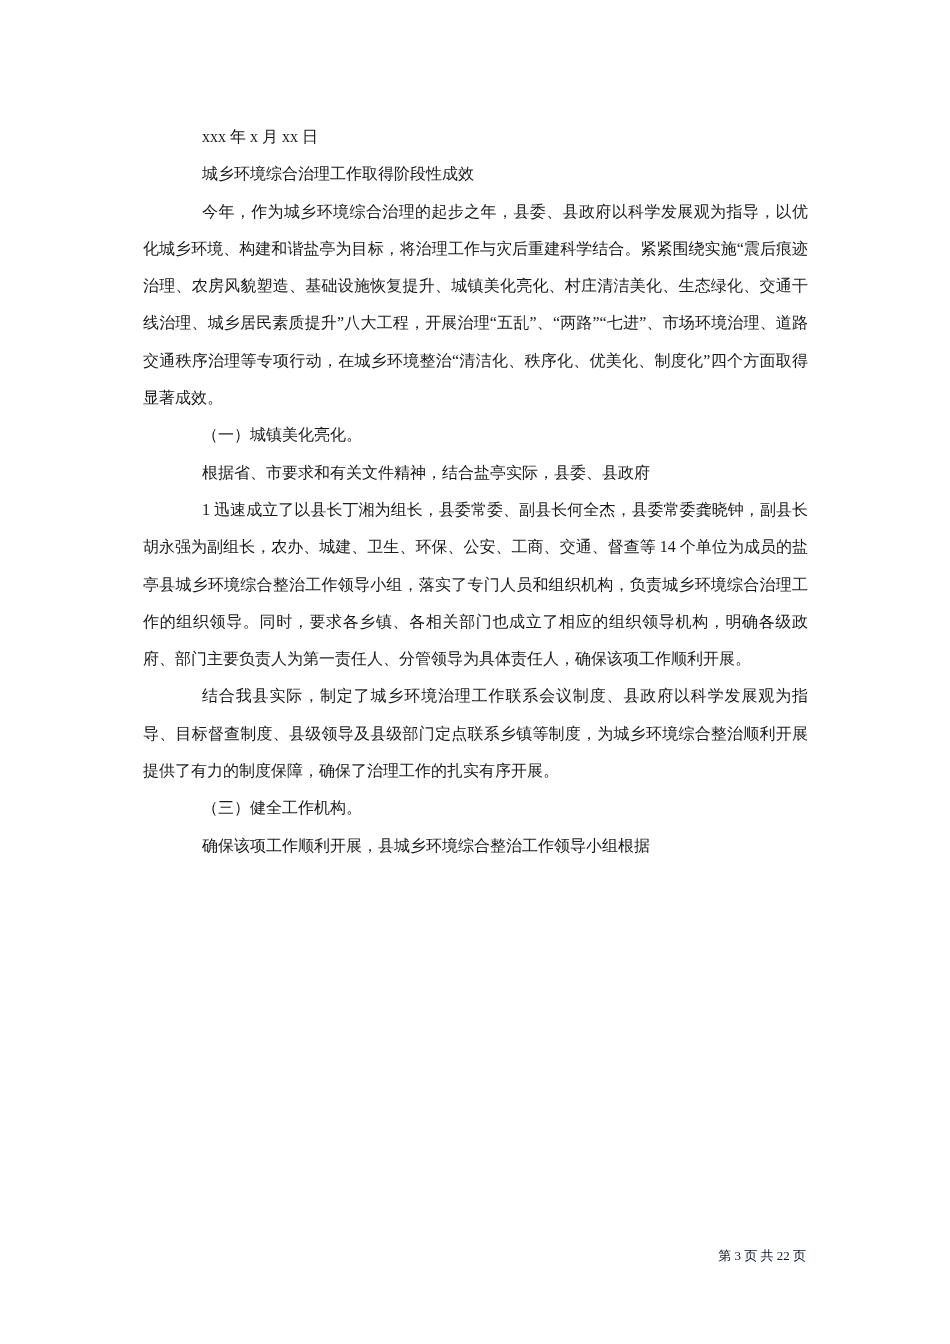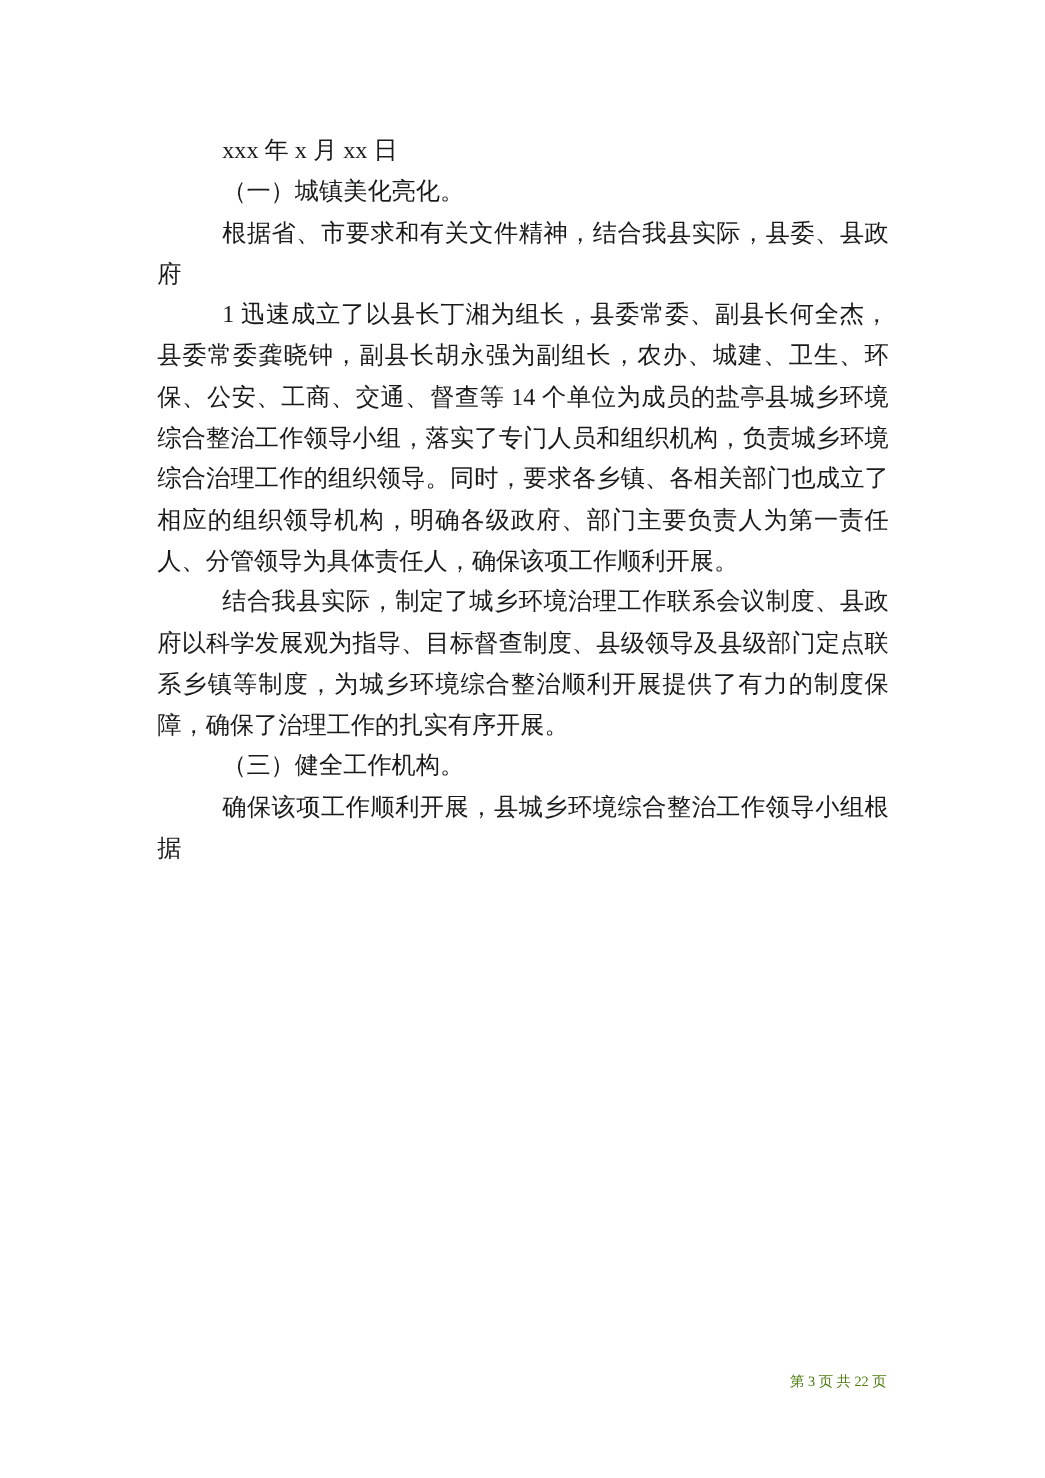--- a/index.html
+++ b/index.html
@@ -18,46 +18,48 @@
   }
   .content {
     position: absolute;
     left: 143px;
     top: 118px;
     width: 665px;
   }
   .content p {
     margin: 0;
     padding: 0;
-    font-size: 22px;
+    font-size: 16px;
     line-height: 37.3px;
     word-break: break-all;
     overflow-wrap: break-word;
     font-family: Liberation Serif, serif;
   }
   .indent-2 { text-indent: 59px; }
   .indent-title { text-indent: 99px; }
   .justify { text-align: justify; text-justify: inter-ideograph; }
   .footer {
     position: absolute;
     top: 1246px;
     right: 144px;
     font-size: 13px;
     line-height: 20px;
-    color: #4d7c0f;
+    color: #0f172a;
     font-family: "Liberation Serif", "DejaVu Serif", serif;
   }
 </style>
 </head>
 <body>
 
 <div class="page">
   <div class="content">
       <p class="indent-2">xxx 年 x 月 xx 日</p>
+      <p class="indent-2">城乡环境综合治理工作取得阶段性成效</p>
+      <p class="indent-2 justify">今年，作为城乡环境综合治理的起步之年，县委、县政府以科学发展观为指导，以优化城乡环境、构建和谐盐亭为目标，将治理工作与灾后重建科学结合。紧紧围绕实施“震后痕迹治理、农房风貌塑造、基础设施恢复提升、城镇美化亮化、村庄清洁美化、生态绿化、交通干线治理、城乡居民素质提升”八大工程，开展治理“五乱”、“两路”“七进”、市场环境治理、道路交通秩序治理等专项行动，在城乡环境整治“清洁化、秩序化、优美化、制度化”四个方面取得显著成效。</p>
       <p class="indent-2">（一）城镇美化亮化。</p>
-      <p class="indent-2 justify">根据省、市要求和有关文件精神，结合我县实际，县委、县政府</p>
+      <p class="indent-2 justify">根据省、市要求和有关文件精神，结合盐亭实际，县委、县政府</p>
       <p class="indent-2 justify">1 迅速成立了以县长丁湘为组长，县委常委、副县长何全杰，县委常委龚晓钟，副县长胡永强为副组长，农办、城建、卫生、环保、公安、工商、交通、督查等 14 个单位为成员的盐亭县城乡环境综合整治工作领导小组，落实了专门人员和组织机构，负责城乡环境综合治理工作的组织领导。同时，要求各乡镇、各相关部门也成立了相应的组织领导机构，明确各级政府、部门主要负责人为第一责任人、分管领导为具体责任人，确保该项工作顺利开展。</p>
       <p class="indent-2 justify">结合我县实际，制定了城乡环境治理工作联系会议制度、县政府以科学发展观为指导、目标督查制度、县级领导及县级部门定点联系乡镇等制度，为城乡环境综合整治顺利开展提供了有力的制度保障，确保了治理工作的扎实有序开展。</p>
       <p class="indent-2">（三）健全工作机构。</p>
       <p class="indent-2 justify">确保该项工作顺利开展，县城乡环境综合整治工作领导小组根据</p>
     </div>
   <div class="footer">第 3 页 共 22 页</div>
 </div>
 
 </body></html>

